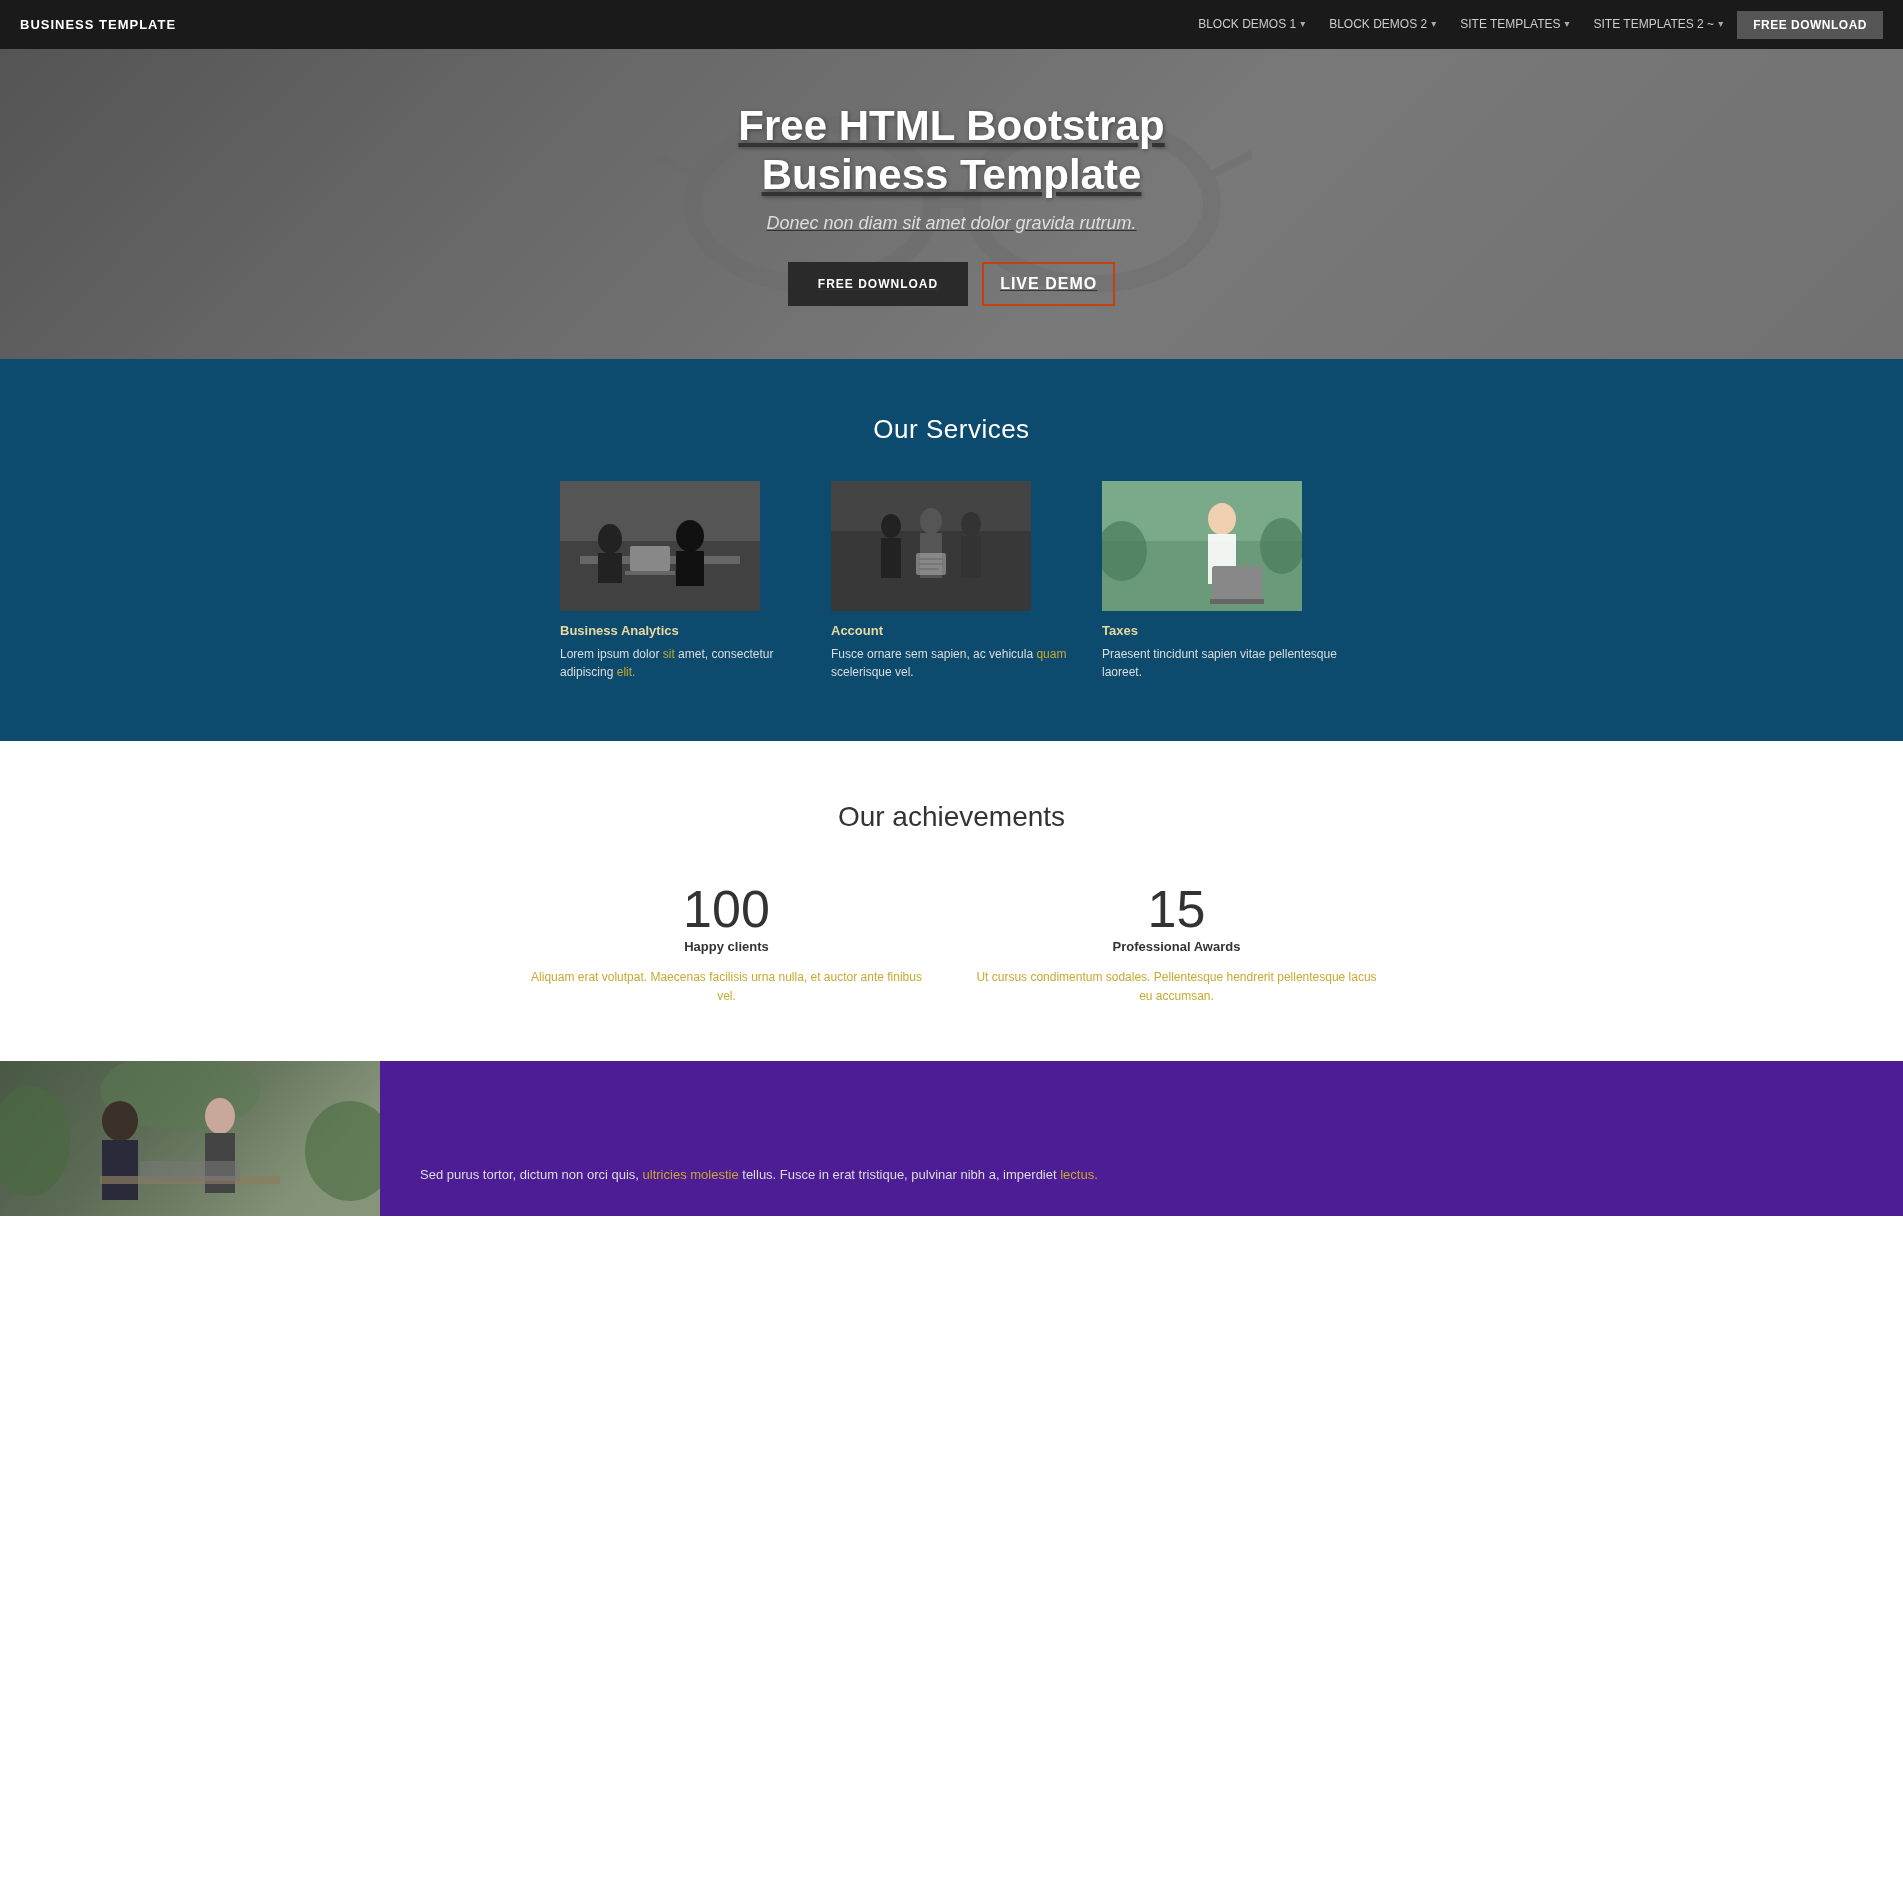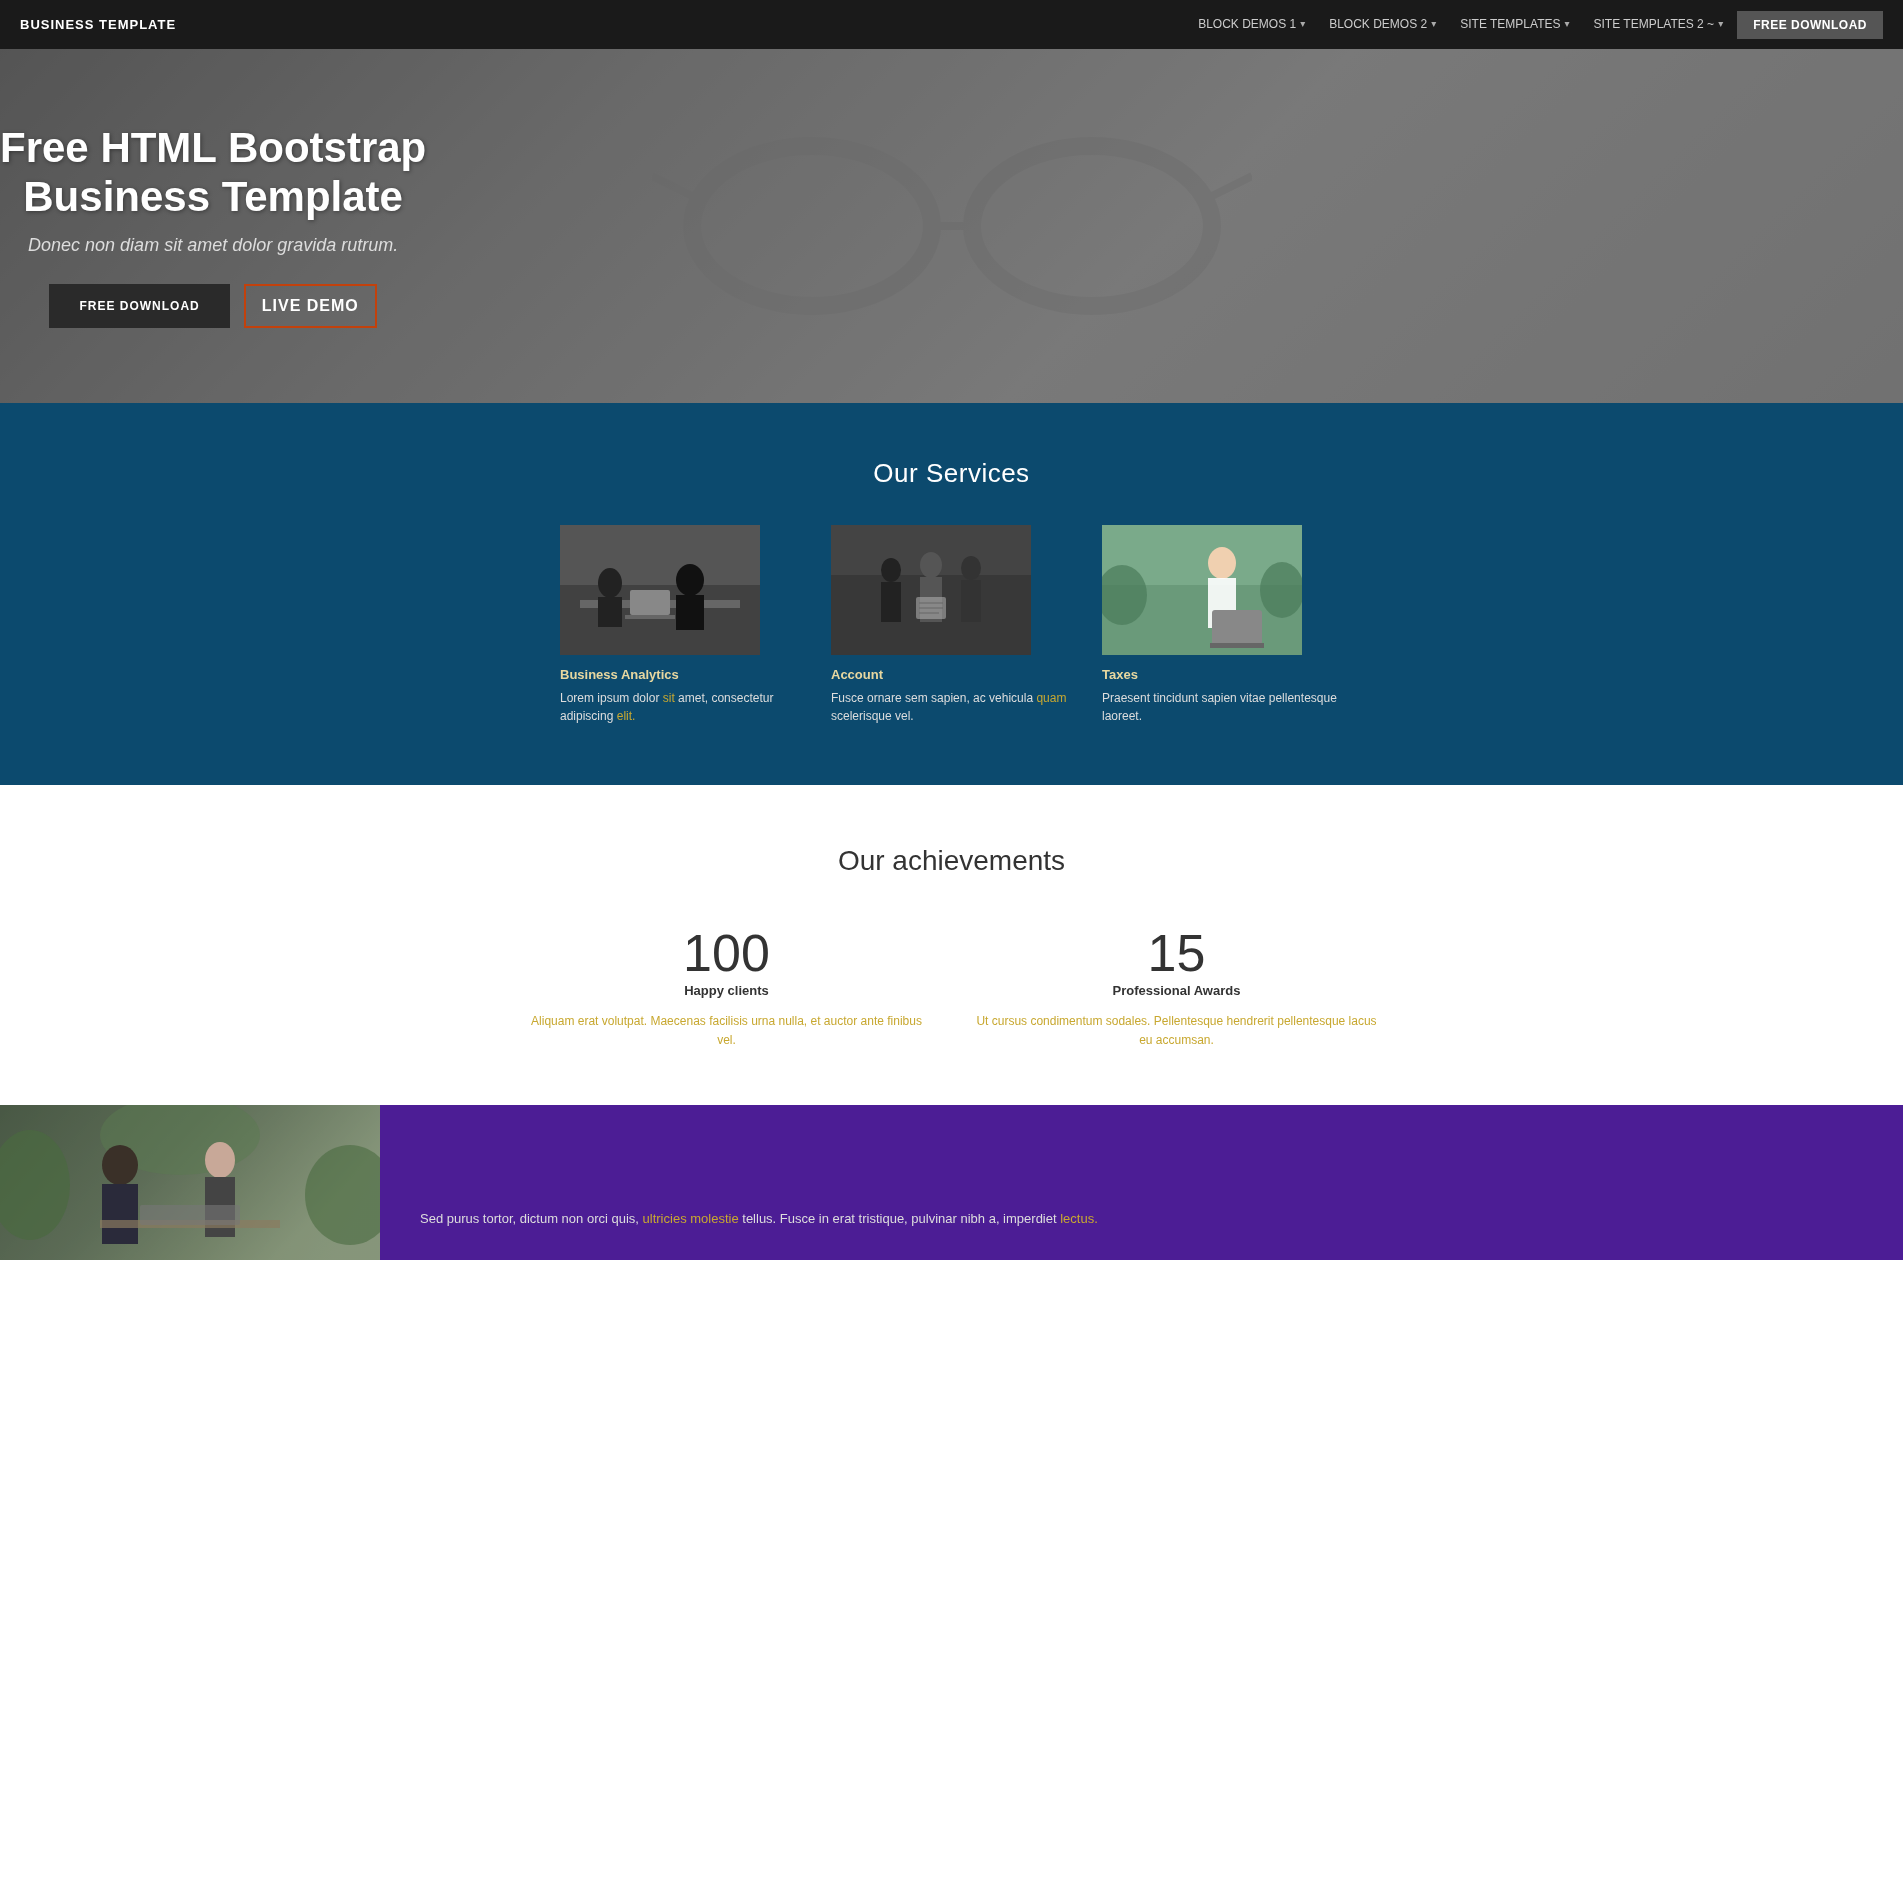--- a/index.html
+++ b/index.html
@@ -49,24 +49,26 @@
       font-weight: 600;
       padding: 7px 16px;
       cursor: pointer;
       border: none;
       letter-spacing: 0.5px;
     }
 
     
     .hero {
       position: relative;
-      height: 354px;
+      height: 310px;
       overflow: hidden;
       display: flex;
       align-items: center;
+      justify-content: center;
+      text-decoration: underline;
     }
     .hero-bg {
       position: absolute;
       inset: 0;
       background: linear-gradient(135deg, #5a5a5a 0%, #888 30%, #aaa 60%, #999 100%);
       z-index: 0;
     }
     
     .hero-overlay {
       position: absolute;

